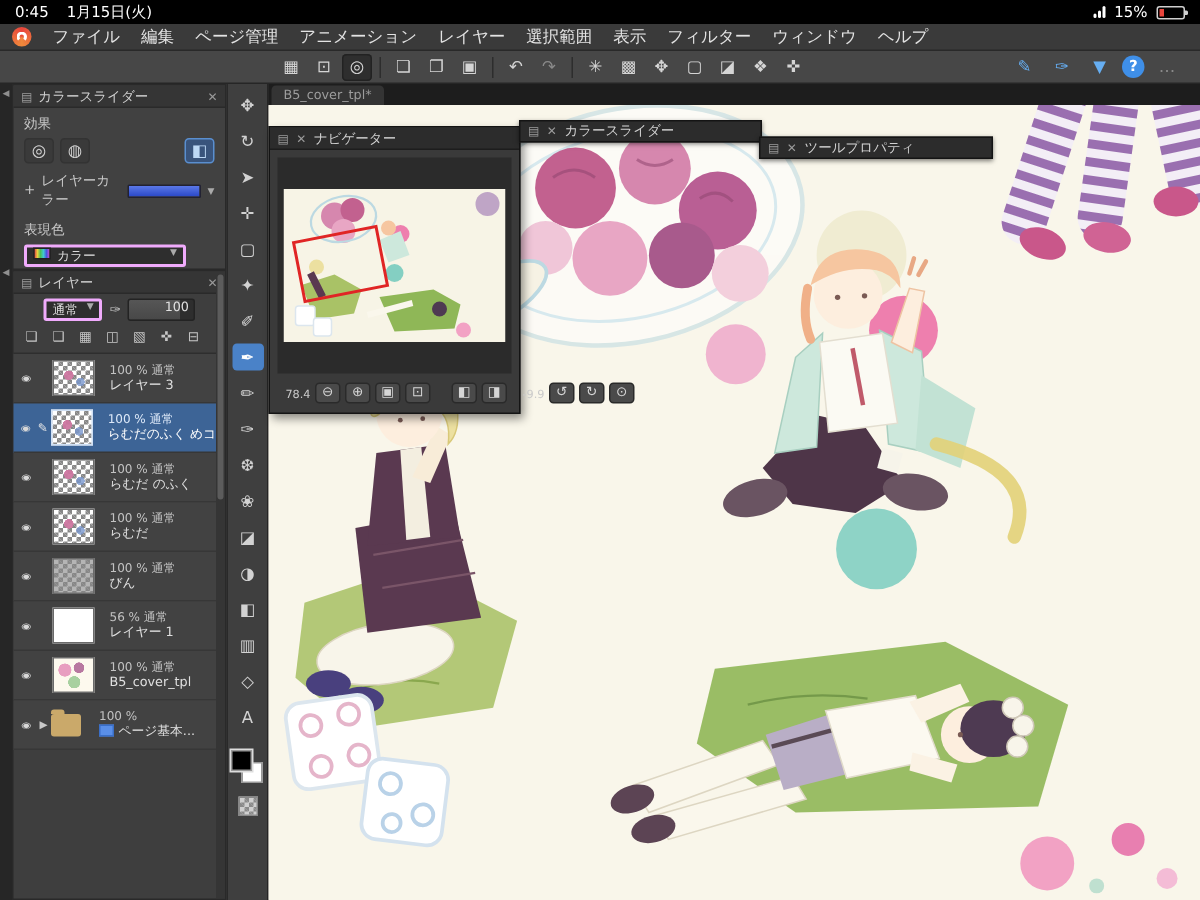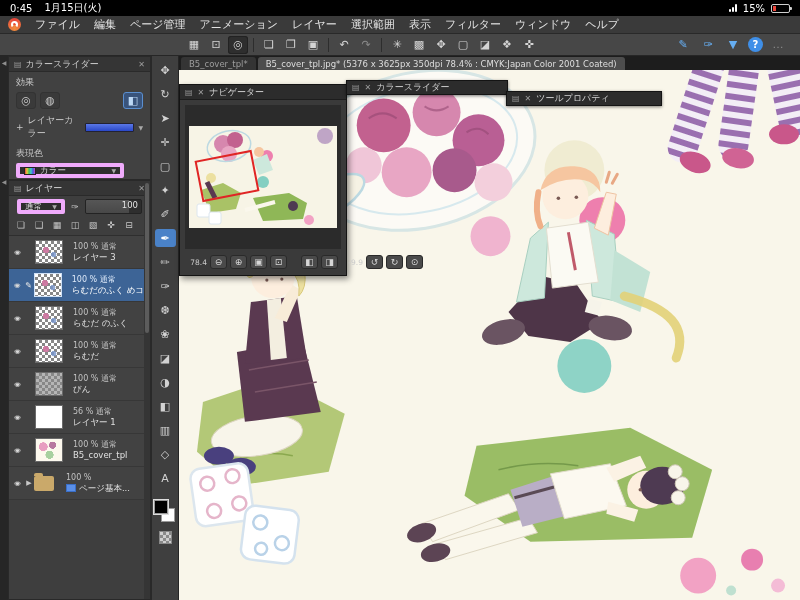--- a/index.html
+++ b/index.html
@@ -46,27 +46,27 @@
 
 #prop-panel{left:8px;top:56px;width:143px;height:124px}
 .pp-label{font-size:9px;color:#c8c8c8;padding:4px 7px 1px}
 .fx-row{display:flex;align-items:center;gap:4px;padding:2px 7px}
 .fx-btn{width:20px;height:17px;display:flex;align-items:center;justify-content:center;color:#cfcfcf;font-size:11px;border:1px solid #333;border-radius:3px;background:#3a3a3a}
 .fx-btn.active{background:#39547c;border-color:#5a8fd0;color:#bcd8f5}
 .lc-row{display:flex;align-items:center;gap:4px;padding:3px 7px;font-size:9px;color:#c8c8c8}
 .color-bar{width:58px;height:9px;margin-left:auto;background:linear-gradient(#5a78e8,#2a48c8);border:1px solid #223;border-radius:1px}
 .caret{font-size:6px;color:#aaa}
 .dd-row{display:flex;align-items:center;padding:2px 7px}
-.select-box{height:15px;background:#2e2e2e;border:4px solid #f0abfc;border-radius:2px;display:flex;align-items:center;gap:4px;padding:0 4px;font-size:8.5px;color:#dadada}
+.select-box{height:15px;background:#2e2e2e;border:2px solid #f0abfc;border-radius:2px;display:flex;align-items:flex-start;gap:4px;padding:0 4px;font-size:8.5px;color:#dadada}
 .rainbow{width:12px;height:8px;background:linear-gradient(90deg,#e04040,#e8d040,#48c058,#40c8d0,#4858e0,#c850c8);border:1px solid #222}
 .dd-expr{width:108px;justify-content:flex-start}
 .dd-expr .caret{margin-left:auto}
 
 #layer-panel{left:8px;top:180px;width:143px;height:420px;background:#3e3e3e}
-.blend-row{display:flex;align-items:center;gap:3px;padding:3px 8px}
+.blend-row{display:flex;align-items:center;gap:3px;padding:3px 20px}
 .blend-select{width:52px;justify-content:space-between}
 .opacity-box{width:64px;height:15px;position:relative;background:#2e2e2e;border:1px solid #232323;border-radius:2px;overflow:hidden}
 .opacity-fill{position:absolute;left:0;top:0;bottom:0;width:78%;background:linear-gradient(#565656,#484848)}
 .opacity-val{position:absolute;right:3px;top:0;font-size:8.5px;color:#e2e2e2}
 .ops-row{display:flex;align-items:center;gap:2px;padding:1px 4px 3px;border-bottom:1px solid #2e2e2e}
 .mini-ic{width:16px;height:14px;display:flex;align-items:center;justify-content:center;color:#c6c6c6;font-size:9px}
 .layer-list{position:relative}
 .layer-row{height:33px;display:flex;align-items:center;background:#424242;border-bottom:1px solid #373737;padding:0 2px}
 .layer-row.selected{background:#3d6496}
 .eye{width:13px;text-align:center;color:#d8d8d8;font-size:8px;display:inline-block;transform:scaleY(.7)}
@@ -344,21 +344,20 @@
     <div class="tool">A</div>
     <div class="swatches">
       <span class="sw main"></span>
       <span class="sw sub"></span>
     </div>
     <span class="sw-trans"></span>
   </div>
 
   <div id="doc-tabbar">
     <div class="doc-tab inactive">B5_cover_tpl*</div>
-    <div class="doc-tab active">B5_cover_tpl.jpg* (5376 x 3625px 350dpi 78.4% : CMYK:Japan Color 2001 Coated)</div>
   </div>
 
   <div id="canvas">
     <svg viewBox="0 0 622 530" width="621" height="530">
       <defs>
         <pattern id="stripe" width="12" height="12" patternUnits="userSpaceOnUse">
           <rect width="12" height="12" fill="#f3eef6"></rect>
           <rect width="12" height="6" fill="#9a6fb0"></rect>
         </pattern>
       </defs>

